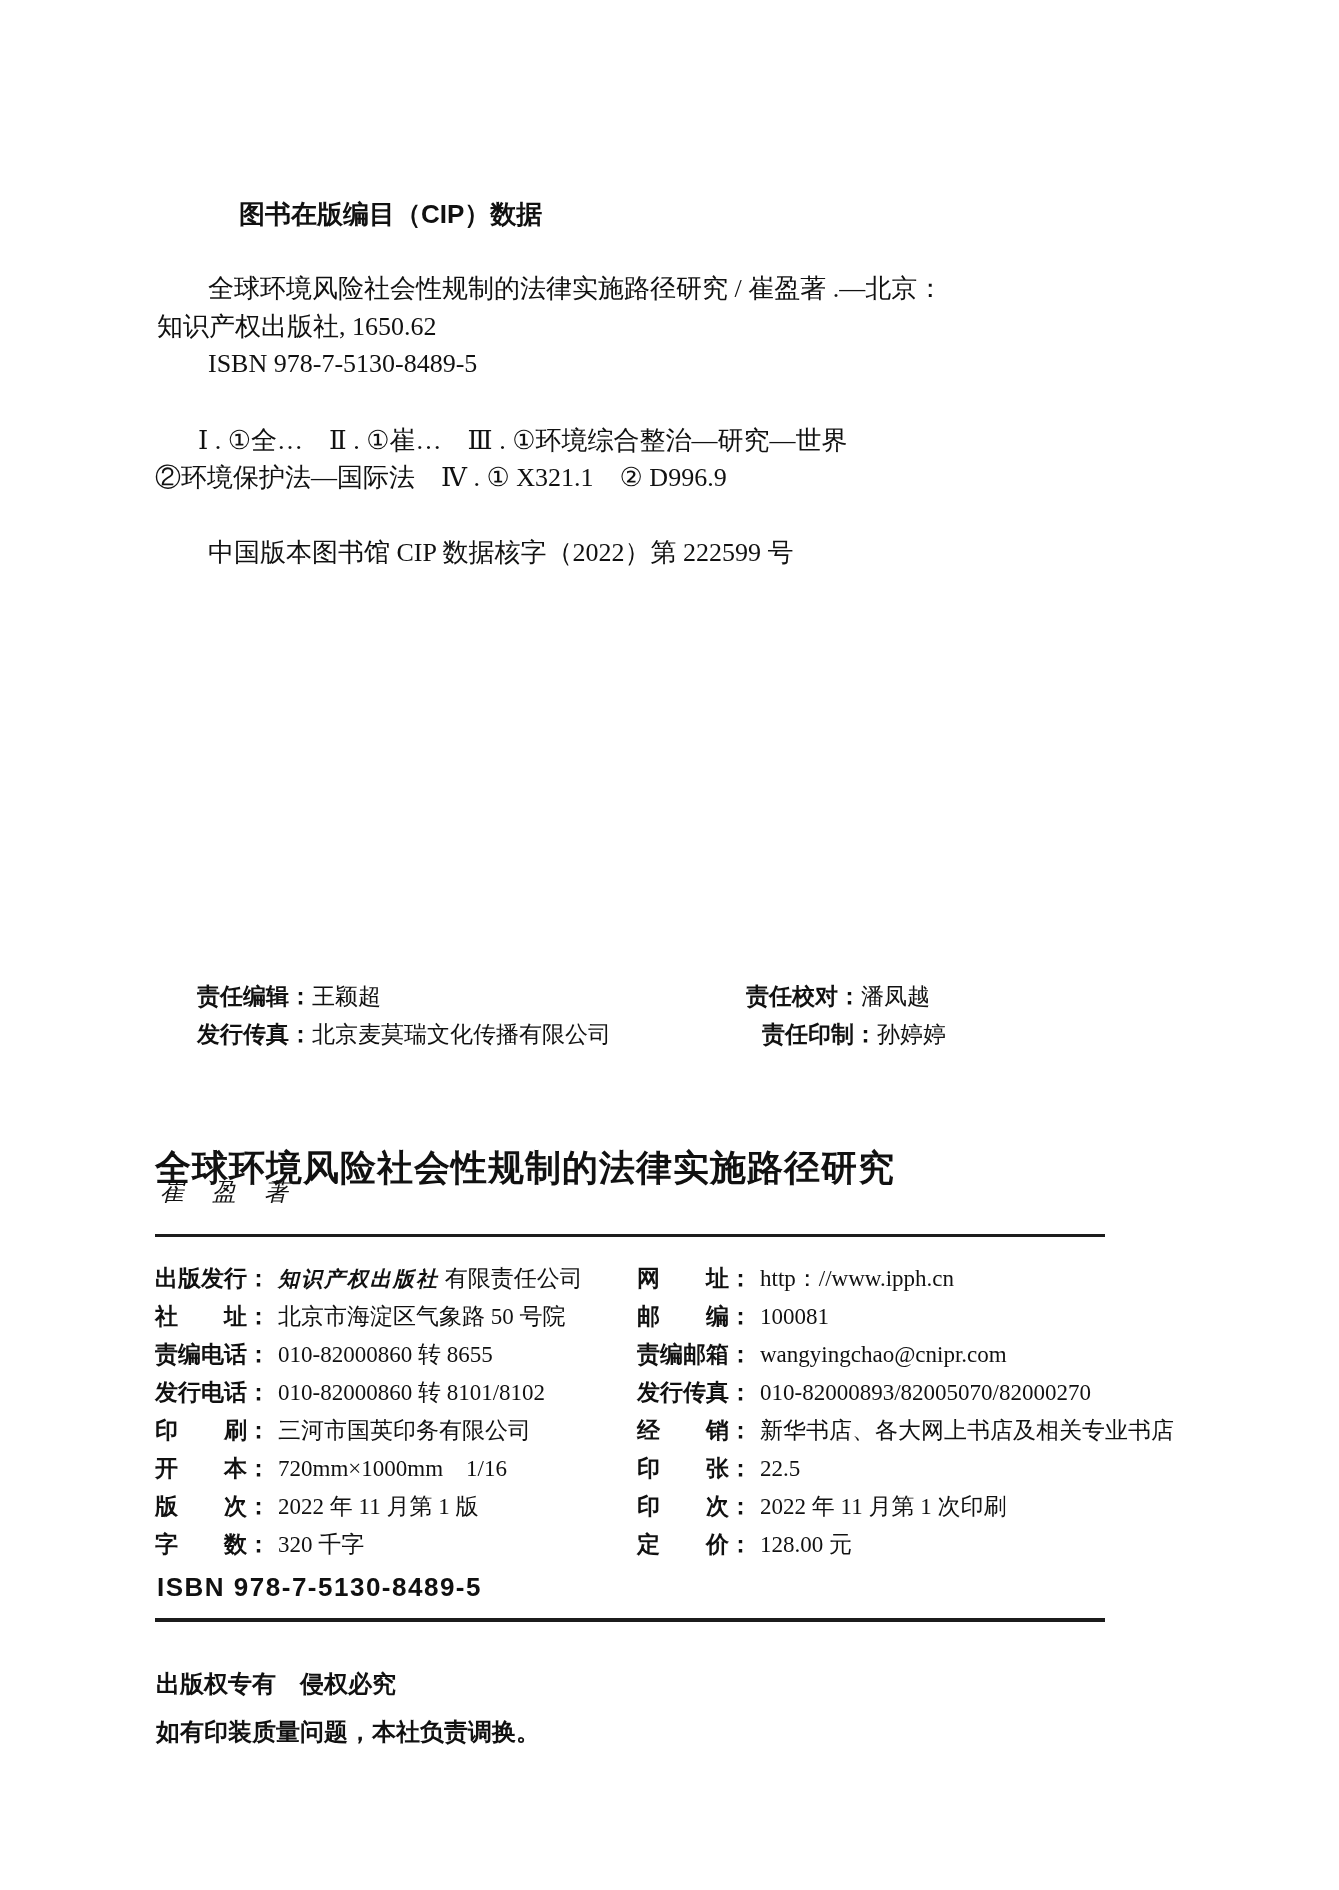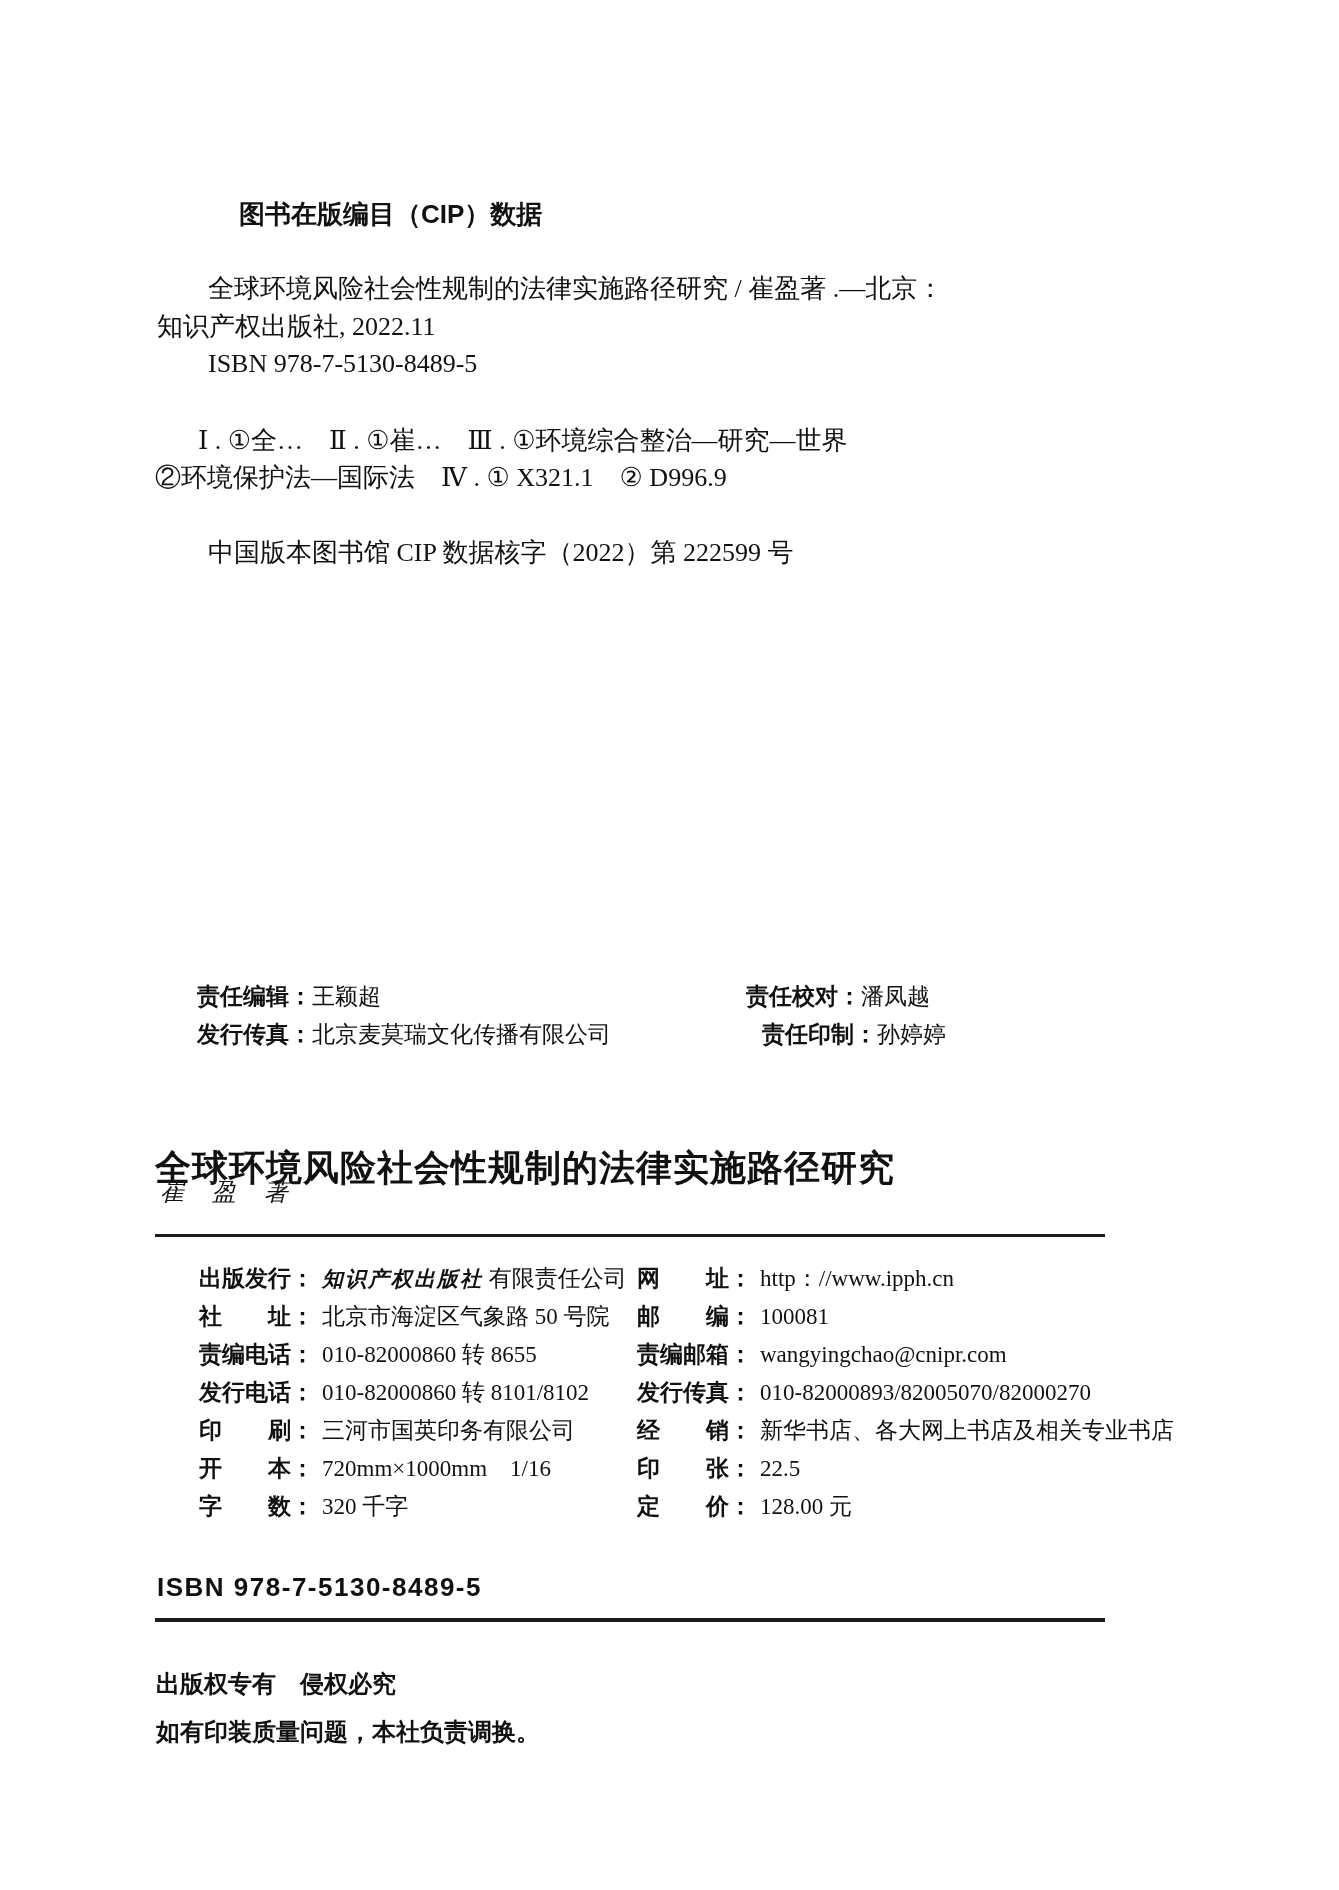--- a/index.html
+++ b/index.html
@@ -16,35 +16,35 @@
   .staff-label{font-family:"Liberation Sans","DejaVu Sans",sans-serif;font-weight:bold;font-size:23px;}
   .staff-value{font-size:23px;}
   
   .book-title{font-family:"Liberation Sans","DejaVu Sans",sans-serif;font-weight:bold;font-size:36px;letter-spacing:1px;margin-top:24px;}
   .book-author{font-size:24px;font-style:italic;letter-spacing:2px;}
   .rule{position:absolute;left:155px;width:950px;background:#1c1c1c;}
   
   #colophon-rows{position:absolute;left:155px;top:1259px;width:1030px;}
   .col-row{position:relative;height:38px;line-height:38px;white-space:nowrap;}
   .col-cell{position:absolute;top:0;white-space:nowrap;font-size:23px;}
-  .col-cell.left{left:0;margin-left:44px;}
+  .col-cell.left{left:0;}
   .col-cell.right{left:482px;}
   .col-lbl{font-family:"Liberation Sans","DejaVu Sans",sans-serif;font-weight:bold;margin-right:8px;}
   .col-val{font-family:"Liberation Serif","DejaVu Serif",serif;}
   .script{font-style:italic;font-weight:bold;font-family:"DejaVu Serif",serif;letter-spacing:2px;font-size:21px;}
   .isbn-bottom{font-family:"Liberation Sans","DejaVu Sans",sans-serif;font-weight:600;font-size:26px;letter-spacing:1.5px;}
   .notice{font-family:"Liberation Sans","DejaVu Sans",sans-serif;font-weight:bold;font-size:24px;}
 </style>
 </head>
 <body>
 
 <div class="abs cip-line hei bold" style="left:208px;top:197px;">图书在版编目（CIP）数据</div>
 
 <div class="abs cip-line" style="left:208px;top:272px;">全球环境风险社会性规制的法律实施路径研究 / 崔盈著 .—北京：</div>
-<div class="abs cip-line" style="left:157px;top:310px;">知识产权出版社, 2022.11</div>
+<div class="abs cip-line" style="left:157px;top:310px;">知识产权出版社, 1650.62</div>
 <div class="abs cip-line" style="left:208px;top:347px;">ISBN 978-7-5130-8489-5</div>
 
 <div class="abs cip-line" style="left:198px;top:424px;">Ⅰ . ①全…　Ⅱ . ①崔…　Ⅲ . ①环境综合整治—研究—世界</div>
 <div class="abs cip-line" style="left:155px;top:461px;">②环境保护法—国际法　Ⅳ . ① X321.1　② D996.9</div>
 
 <div class="abs cip-line" style="left:208px;top:536px;">中国版本图书馆 CIP 数据核字（2022）第 222599 号</div>
 
 <div class="abs" style="left:197px;top:981px;">
   <span class="staff-label">责任编辑：</span><span class="staff-value">王颖超</span>
 </div>
@@ -82,20 +82,24 @@
     </div>
     <div class="col-row">
       <span class="col-cell left"><span class="col-lbl">印　　刷：</span><span class="col-val">三河市国英印务有限公司</span></span>
       <span class="col-cell right"><span class="col-lbl">经　　销：</span><span class="col-val">新华书店、各大网上书店及相关专业书店</span></span>
     </div>
     <div class="col-row">
       <span class="col-cell left"><span class="col-lbl">开　　本：</span><span class="col-val">720mm×1000mm　1/16</span></span>
       <span class="col-cell right"><span class="col-lbl">印　　张：</span><span class="col-val">22.5</span></span>
     </div>
     <div class="col-row">
+      <span class="col-cell left"><span class="col-lbl">版　　次：</span><span class="col-val">2022 年 11 月第 1 版</span></span>
+      <span class="col-cell right"><span class="col-lbl">印　　次：</span><span class="col-val">2022 年 11 月第 1 次印刷</span></span>
+    </div>
+    <div class="col-row">
       <span class="col-cell left"><span class="col-lbl">字　　数：</span><span class="col-val">320 千字</span></span>
       <span class="col-cell right"><span class="col-lbl">定　　价：</span><span class="col-val">128.00 元</span></span>
     </div>
   </div>
 
 <div class="abs isbn-bottom" style="left:157px;top:1572px;">ISBN 978-7-5130-8489-5</div>
 
 <div class="rule" style="top:1618px;height:4px;"></div>
 
 <div class="abs notice" style="left:156px;top:1668px;">出版权专有　侵权必究</div>

